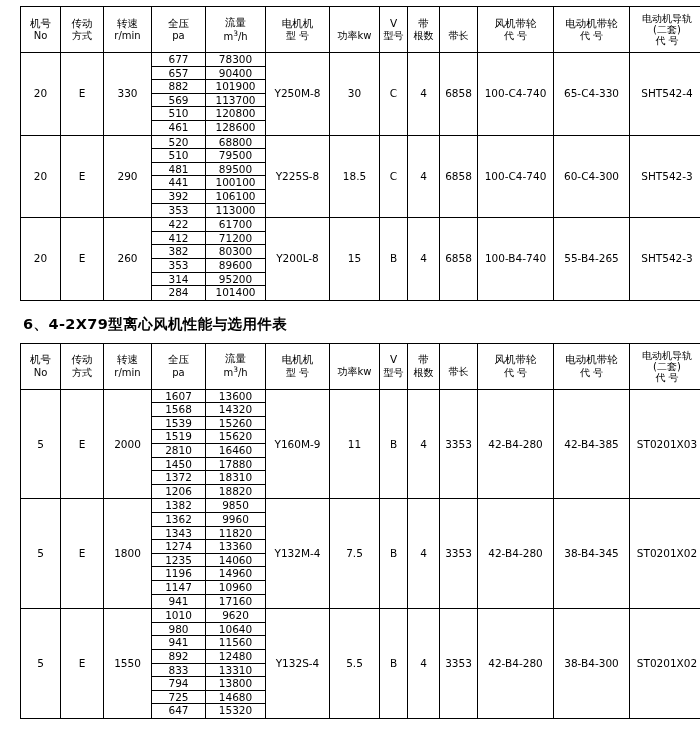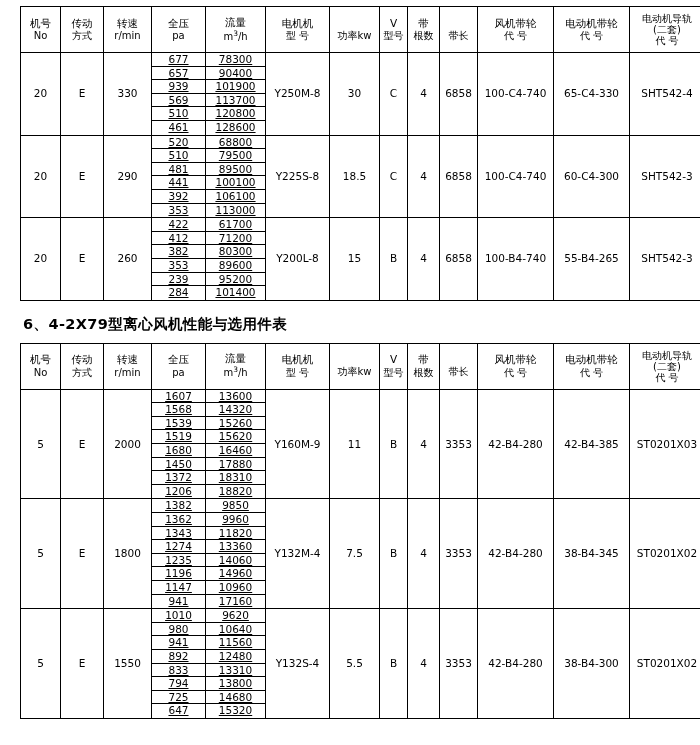--- a/index.html
+++ b/index.html
@@ -49,21 +49,20 @@
   }
   .hdr .tiny {
     display: block;
     font-size: 10px;
     line-height: 1.1;
   }
   
   .stack {
     padding: 0 !important;
     vertical-align: top !important;
-    text-decoration: underline;
   }
   .stack .cellrow {
     border-bottom: 1px solid #000;
     height: 13.6px;
     line-height: 13.6px;
     font-size: 10.5px;
   }
   .stack .cellrow:last-child {
     border-bottom: none;
     text-align: center;
@@ -152,21 +151,21 @@
           <span class="tiny">代 号</span>
         </td>
       </tr>
     <tr style="height: 81.6px;">
           <td>20</td>
           <td>E</td>
           <td>330</td>
           <td class="stack">
             <div class="cellrow">677</div>
             <div class="cellrow">657</div>
-            <div class="cellrow">939</div>
+            <div class="cellrow">882</div>
             <div class="cellrow">569</div>
             <div class="cellrow">510</div>
             <div class="cellrow">461</div>
           </td>
           <td class="stack">
             <div class="cellrow">78300</div>
             <div class="cellrow">90400</div>
             <div class="cellrow">101900</div>
             <div class="cellrow">113700</div>
             <div class="cellrow">120800</div>
@@ -212,21 +211,21 @@
         </tr>
         <tr style="height: 81.6px;">
           <td>20</td>
           <td>E</td>
           <td>260</td>
           <td class="stack">
             <div class="cellrow">422</div>
             <div class="cellrow">412</div>
             <div class="cellrow">382</div>
             <div class="cellrow">353</div>
-            <div class="cellrow">239</div>
+            <div class="cellrow">314</div>
             <div class="cellrow">284</div>
           </td>
           <td class="stack">
             <div class="cellrow">61700</div>
             <div class="cellrow">71200</div>
             <div class="cellrow">80300</div>
             <div class="cellrow">89600</div>
             <div class="cellrow">95200</div>
             <div class="cellrow">101400</div>
           </td>
@@ -318,21 +317,21 @@
       </tr>
     <tr style="height: 108.8px;">
           <td>5</td>
           <td>E</td>
           <td>2000</td>
           <td class="stack">
             <div class="cellrow">1607</div>
             <div class="cellrow">1568</div>
             <div class="cellrow">1539</div>
             <div class="cellrow">1519</div>
-            <div class="cellrow">1680</div>
+            <div class="cellrow">2810</div>
             <div class="cellrow">1450</div>
             <div class="cellrow">1372</div>
             <div class="cellrow">1206</div>
           </td>
           <td class="stack">
             <div class="cellrow">13600</div>
             <div class="cellrow">14320</div>
             <div class="cellrow">15260</div>
             <div class="cellrow">15620</div>
             <div class="cellrow">16460</div>

